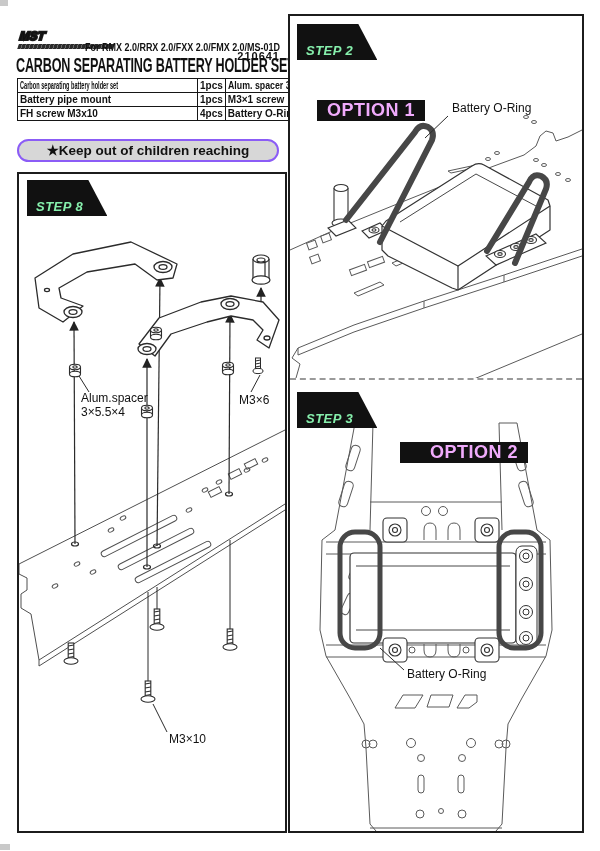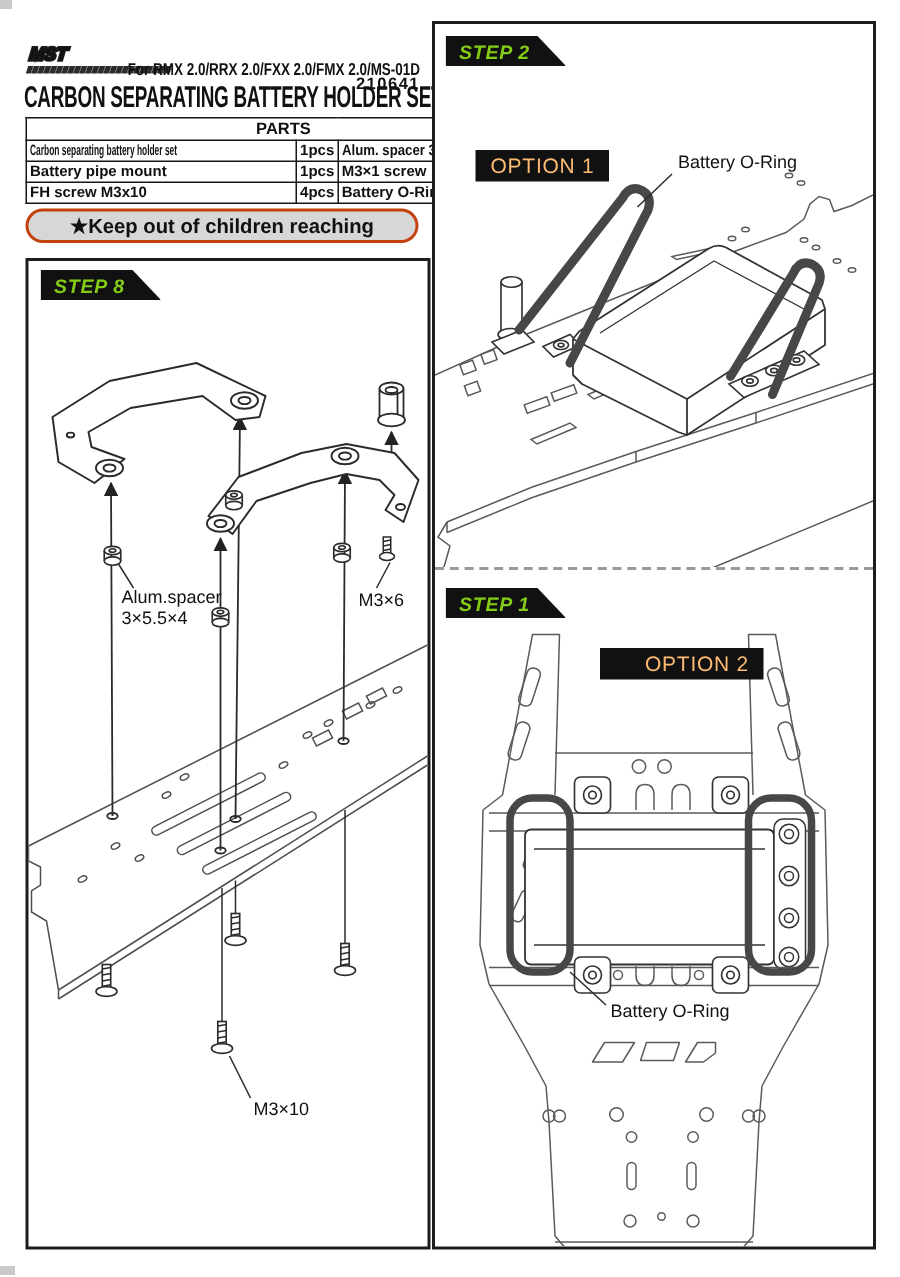--- a/index.html
+++ b/index.html
@@ -18,33 +18,33 @@
   #parts{position:absolute;left:17px;top:78px;border-collapse:collapse;table-layout:fixed;}
   #parts td,#parts th{border:1.5px solid #161616;font-size:10px;font-weight:bold;
         padding:0 2px;height:13px;overflow:hidden;white-space:nowrap;}
   #parts th{height:14px;font-size:11px;text-align:center;}
   .cell-name{text-align:left;}
   .cell-qty{padding:0 1px;}
   .squeeze{display:inline-block;transform:scaleX(.56);transform-origin:left center;font-size:10px;}
   .squeeze2{display:inline-block;transform:scaleX(.88);transform-origin:left center;}
   
   #warning-pill{position:absolute;left:17px;top:139px;width:262px;height:23px;box-sizing:border-box;
-        background:#d7d7d7;border:2px solid #c2410c;border-radius:13px;text-align:center;
+        background:#d7d7d7;border:2px solid #8b5cf6;border-radius:13px;text-align:center;
         font-size:13.5px;font-weight:bold;line-height:19px;}
   
   .panel{position:absolute;box-sizing:border-box;border:2px solid #1c1c1c;background:#fff;}
   #panel-step1{left:17px;top:172px;width:270px;height:661px;}
   #panel-right{left:288px;top:14px;width:296px;height:819px;}
   #step2-section{position:relative;width:100%;height:362px;}
   #divider{width:100%;height:0;border-top:2px dashed #9a9a9a;}
   #step3-section{position:relative;width:100%;height:451px;}
-  .pennant{position:absolute;background:#111;color:#84cc16;font-style:italic;font-weight:bold;
-        font-size:13px;height:20px;line-height:21px;padding:0 24px 0 9px;
+  .pennant{position:absolute;background:#111;color:#86efac;font-style:italic;font-weight:bold;
+        font-size:13px;height:20px;line-height:21px;padding:16px 24px 0 9px;
         clip-path:polygon(0 0,calc(100% - 19px) 0,100% 100%,0 100%);letter-spacing:.5px;}
-  .option-label{position:absolute;background:#111;color:#fdba74;font-weight:normal;font-size:14px;
+  .option-label{position:absolute;background:#111;color:#f0abfc;font-weight:bold;font-size:18px;
         height:21px;line-height:21px;padding:0 10px;letter-spacing:.5px;}
   .diagram{position:absolute;left:0;top:0;}
   svg text{font-family:"Liberation Sans",sans-serif;font-size:12px;fill:#111;}
   .artifact{position:absolute;background:#c9c9c9;}
   
   #logo-tagline{position:absolute;left:18px;top:44px;width:96px;height:5px;transform:skewX(-18deg);
         background:repeating-linear-gradient(90deg,#2b2b2b 0 3px,#6a6a6a 3px 4px);}
 </style>
 </head>
 <body>
@@ -64,23 +64,20 @@
   <div id="title">CARBON SEPARATING BATTERY HOLDER SET</div>
 
   <table id="parts">
     <colgroup>
         <col style="width:104px">
         <col style="width:25px">
         <col style="width:104px">
         <col style="width:25px">
       </colgroup>
     <tbody>
-        <tr>
-          <th colspan="4">PARTS</th>
-        </tr>
     <tr>
       <td class="cell-name"><span class="squeeze">Carbon separating battery holder set</span></td>
       <td class="cell-qty">1pcs</td>
       <td class="cell-name"><span class="squeeze2">Alum. spacer  3×5.5×4</span></td>
       <td class="cell-qty">4pcs</td>
     </tr>
     <tr>
       <td class="cell-name">Battery pipe mount</td>
       <td class="cell-qty">1pcs</td>
       <td class="cell-name">M3×1 screw</td>
@@ -399,18 +396,18 @@
             <circle cx="172" cy="434" r="4"></circle>
             <circle cx="151" cy="431" r="2.5"></circle>
           <circle cx="76" cy="364" r="4"></circle>
             <circle cx="83" cy="364" r="4"></circle>
           <circle cx="209" cy="364" r="4"></circle>
             <circle cx="216" cy="364" r="4"></circle>
         </g>
         <line x1="90" y1="268" x2="114" y2="290" stroke="#2b2b2b" stroke-width="1"></line>
         <text x="117" y="298">Battery O-Ring</text>
       </svg>
-      <div class="pennant" style="left:7px;top:12px;">STEP 1</div>
-      <div class="option-label" style="left:110px;top:52px;padding-left:30px;">OPTION 2</div>
+      <div class="pennant" style="left:7px;top:12px;">STEP 3</div>
+      <div class="option-label" style="left:110px;top:62px;padding-left:30px;">OPTION 2</div>
     </div>
 
   </div>
 </div>
 
 </body></html>

